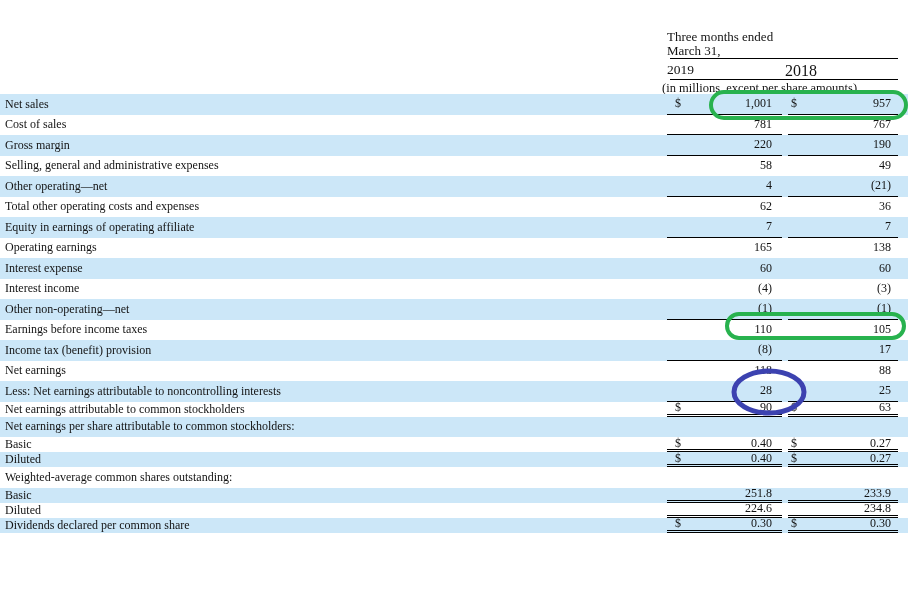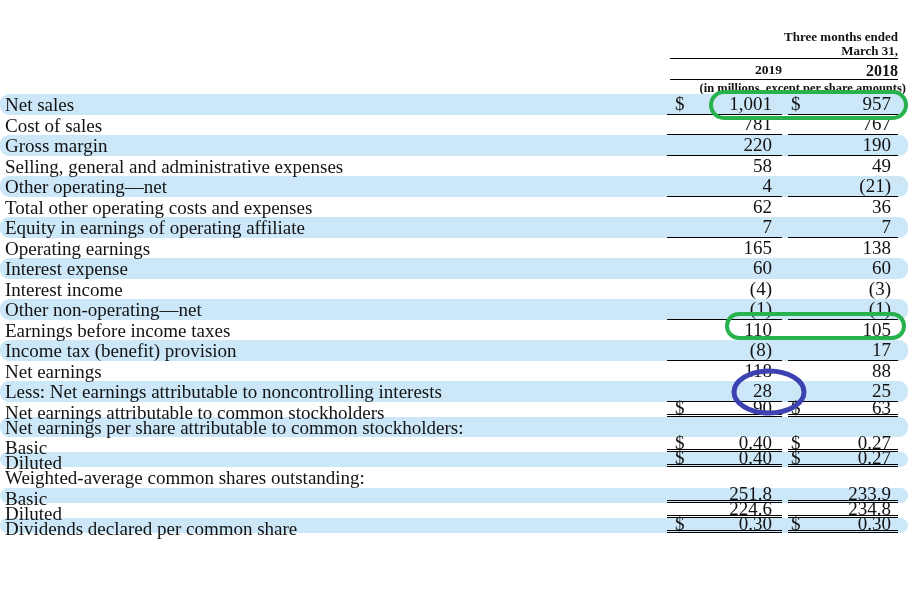--- a/index.html
+++ b/index.html
@@ -6,32 +6,32 @@
   html,body { background:#ffffff; }
   body {
     width:908px; height:590px;
     font-family:"Liberation Serif", serif;
     color:var(--text,#131313);
     position:relative; overflow:hidden;
   }
   .sheet { position:relative; width:908px; height:590px; background:#fff; }
 
   
-  .hdr { position:absolute; text-align:right; font-weight:bold; }
+  .hdr { position:absolute; text-align:left; font-weight:normal; }
   #hdr-period { left:667px; top:30px; width:231px; font-size:13px; line-height:13.5px; }
   .hline { position:absolute; left:670px; width:228px; height:0; border-top:1px solid var(--rule,#000); }
   #hline1 { top:58px; }
   #hline2 { top:79px; }
   #hdr-y1 { left:667px; top:62px; width:115px; font-size:13.5px; }
   #hdr-y2 { left:785px; top:62px; width:113px; font-size:16px; }
   #hdr-units { left:662px; top:81px; width:244px; font-size:12.5px; white-space:nowrap; }
 
   
   #rows { position:absolute; left:0; top:94px; width:908px; }
-  .row { display:flex; align-items:flex-start; height:20.5px; font-size:19px;border-radius:9px; }
+  .row { display:flex; align-items:center; height:20.5px; font-size:12px; }
   .row.dbl { height:15px; }
   .row.shade { background:var(--shade,#cce7f8); }
   .label { flex:1 1 auto; width:667px; padding-left:5px; white-space:nowrap; overflow:hidden; }
   .label.ind { }
   .vc { display:flex; align-items:center; align-self:stretch; }
   .vc1 { width:115px; padding-left:8px; padding-right:10px; }
   .gap { width:6px; align-self:stretch; }
   .vc2 { width:110px; padding-left:3px; padding-right:7px; }
   .rpad { width:10px; }
   .vc.u-s { border-bottom:1px solid var(--rule,#000); }

